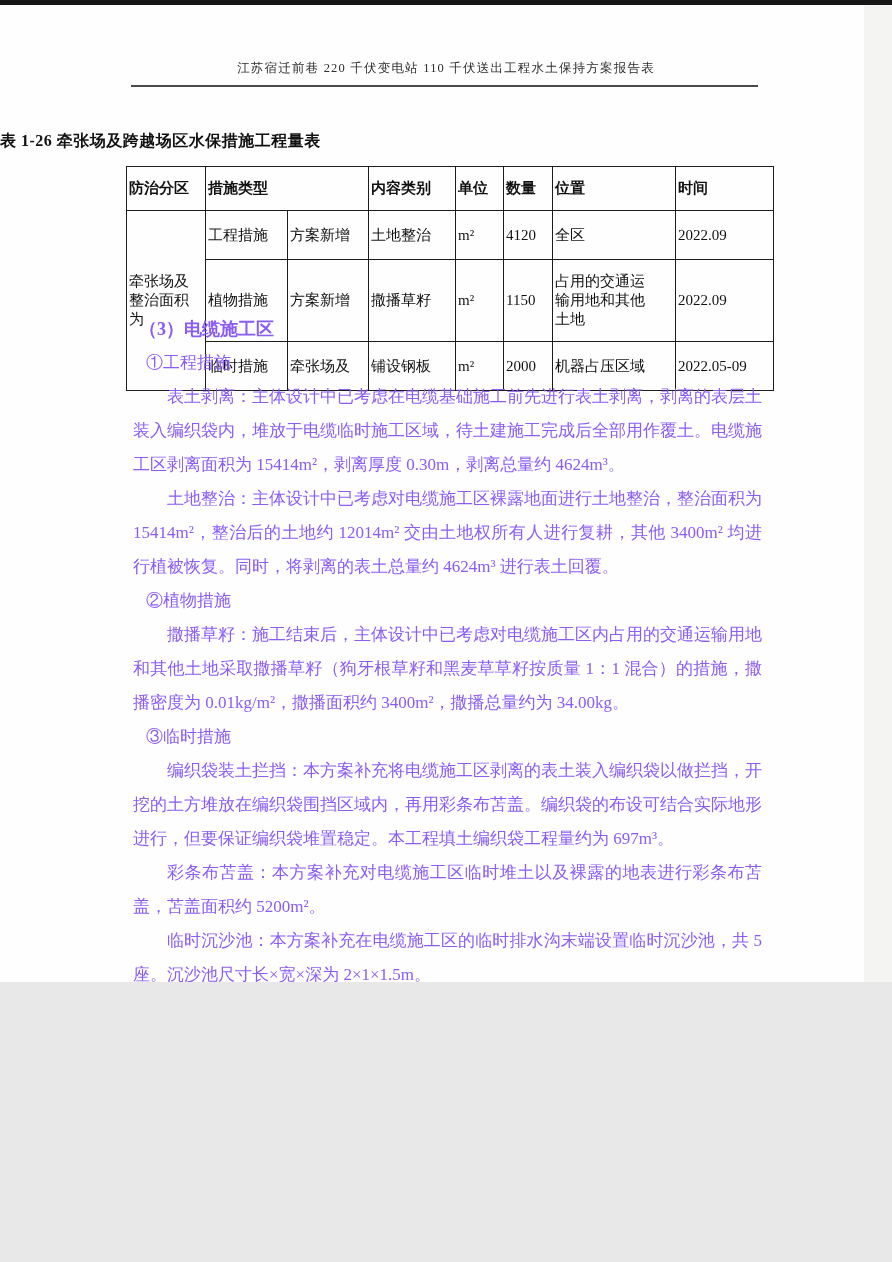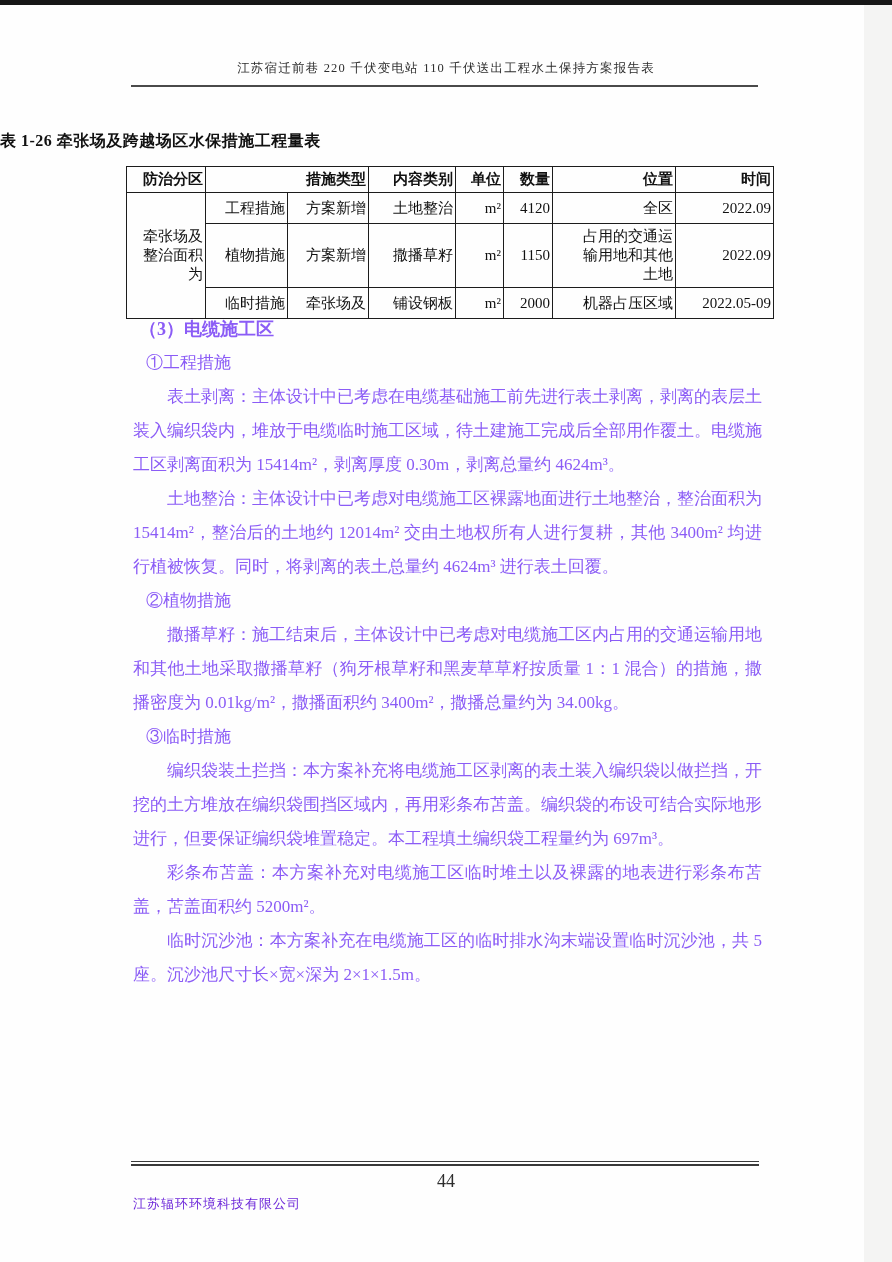--- a/index.html
+++ b/index.html
@@ -1,19 +1,19 @@
 <!DOCTYPE html>
 <html><head>
 <meta charset="utf-8">
 <style>
   html, body { margin: 0; padding: 0; background: #e8e8e8; }
   .page {
     position: relative;
     width: 892px;
-    height: 1262px;
+    height: 982px;
     margin: 0 auto;
     background: #fefefe;
     overflow: hidden;
     font-family: "Liberation Serif", "DejaVu Serif", serif;
     color: #222;
   }
   .scan-top-bar {
     position: absolute; top: 0; left: 0;
     width: 100%; height: 5px;
     background: #161616;
@@ -47,23 +47,23 @@
     position: absolute; top: 166px; left: 126px;
     width: 647px;
     border-collapse: collapse;
     table-layout: fixed;
     font-size: 15px;
     line-height: 19px;
     color: #111;
   }
   .measures-table th, .measures-table td {
     border: 1.6px solid #1c1c1c;
-    text-align: right;
+    text-align: left;
     vertical-align: middle;
-    padding: 3px 2px;
+    padding: 12px 2px;
     font-weight: normal;
   }
   .measures-table th { font-weight: bold; }
   .measures-table .pre { white-space: pre-line; }
   .row-thin td { height: 24px; }
   .body-text {
     position: absolute; top: 312px; left: 133px;
     width: 629px;
     font-size: 17px;
     line-height: 34px;

